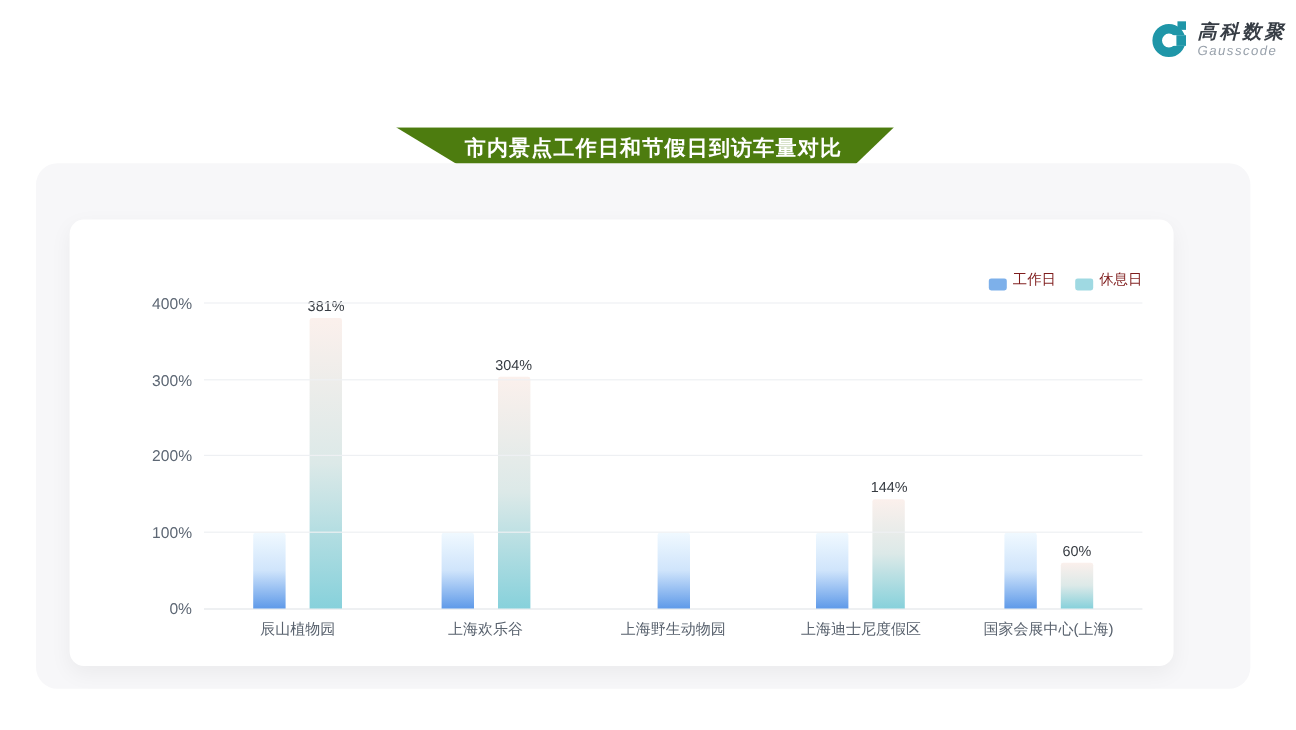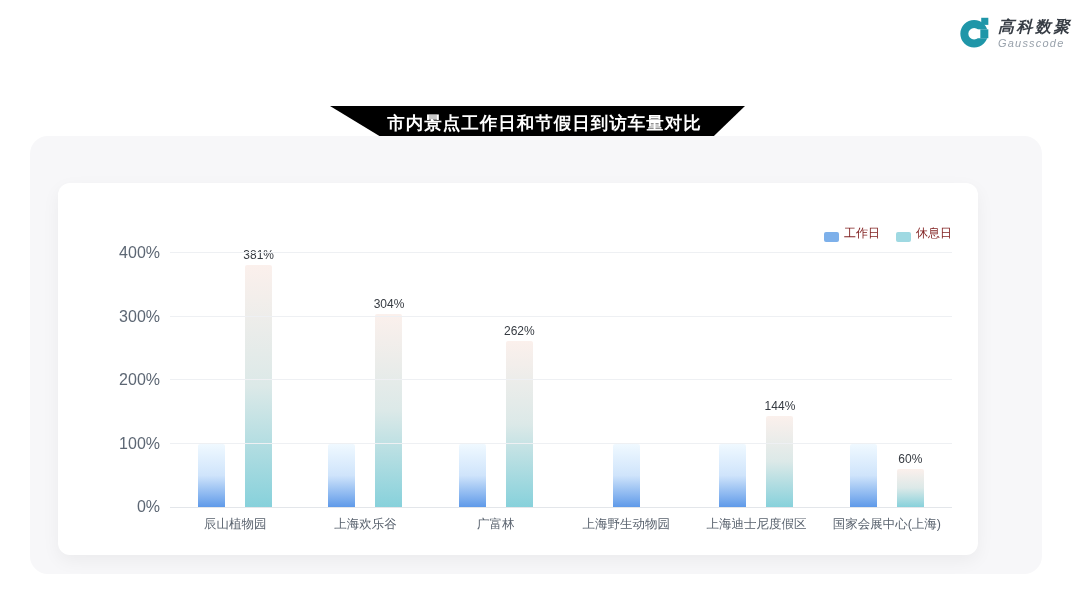--- a/index.html
+++ b/index.html
@@ -29,21 +29,21 @@
   .card{position:absolute;left:58px;top:183px;width:920px;height:372px;background:#ffffff;border-radius:12px;
         box-shadow:0 6px 18px rgba(0,0,0,0.05);}
   
   .legend{position:absolute;top:42px;right:26px;display:flex;gap:16px;align-items:center;}
   .legend-item{display:flex;align-items:flex-end;gap:5px;font-size:12px;color:#7f1d1d;cursor:pointer;}
   .swatch{width:15px;height:10px;border-radius:2px;display:inline-block;}
   
   .plot{position:absolute;left:112px;top:70px;width:782px;height:254px;border-bottom:1px solid #e3e6ea;}
   .gridline{position:absolute;left:0;width:100%;height:1px;background:#eef0f3;}
   .yaxis{position:absolute;left:36px;top:70px;width:66px;height:254px;}
-  .ytick{position:absolute;right:0;transform:translateY(50%);font-size:16px;color:#5d6774;}
+  .ytick{position:absolute;right:0;transform:translateY(50%);font-size:13px;color:#5d6774;}
   .groups{position:absolute;left:0;top:0;width:100%;height:100%;display:flex;}
   .group{flex:1;display:flex;align-items:flex-end;justify-content:center;gap:20px;position:relative;}
   .bar{width:27px;border-radius:2px 2px 0 0;position:relative;}
   .bar-label{position:absolute;bottom:calc(100% + 3px);left:50%;transform:translateX(-50%);
              font-size:12px;color:#363b42;white-space:nowrap;}
   .xlabel{position:absolute;top:calc(100% + 9px);left:50%;transform:translateX(-50%);
           font-size:12.5px;color:#59626e;white-space:nowrap;}
 </style>
 </head>
 <body>
@@ -58,21 +58,21 @@
         <rect x="25" y="2" width="8" height="8" fill="#1f96a8"></rect>
       </svg>
     </span>
     <span class="gc-text">
       <span class="gc-cn">高科数聚</span>
       <span class="gc-en">Gausscode</span>
     </span>
   </div>
 </div>
 
-<div class="banner" style="background: #000000; text-align: right;">
+<div class="banner" style="background: #4d7c0f; text-align: right;">
   <span class="banner-title">市内景点工作日和节假日到访车量对比</span>
 </div>
 
 <div class="panel"></div>
 <div class="card">
   <div class="legend">
       <span class="legend-item">
         <span class="swatch" style="background: rgb(125, 176, 234);"></span>
         <span>工作日</span>
       </span>
@@ -99,27 +99,20 @@
         </div>
         <div class="group">
           <div class="bar" style="height: 25%; background: linear-gradient(rgb(240, 249, 255), rgb(207, 228, 251), rgb(95, 154, 233));"></div>
           <div class="bar" style="height: 76%; background: linear-gradient(rgb(251, 240, 236), rgb(220, 233, 232), rgb(135, 209, 219));">
             <div class="bar-label">304%</div>
           </div>
           <div class="xlabel">上海欢乐谷</div>
         </div>
         <div class="group">
           <div class="bar" style="height: 25%; background: linear-gradient(rgb(240, 249, 255), rgb(207, 228, 251), rgb(95, 154, 233));"></div>
-          <div class="bar" style="height: 65.5%; background: linear-gradient(rgb(251, 240, 236), rgb(220, 233, 232), rgb(135, 209, 219));">
-            <div class="bar-label">262%</div>
-          </div>
-          <div class="xlabel">广富林</div>
-        </div>
-        <div class="group">
-          <div class="bar" style="height: 25%; background: linear-gradient(rgb(240, 249, 255), rgb(207, 228, 251), rgb(95, 154, 233));"></div>
           <div class="xlabel">上海野生动物园</div>
         </div>
         <div class="group">
           <div class="bar" style="height: 25%; background: linear-gradient(rgb(240, 249, 255), rgb(207, 228, 251), rgb(95, 154, 233));"></div>
           <div class="bar" style="height: 36%; background: linear-gradient(rgb(251, 240, 236), rgb(220, 233, 232), rgb(135, 209, 219));">
             <div class="bar-label">144%</div>
           </div>
           <div class="xlabel">上海迪士尼度假区</div>
         </div>
         <div class="group">

